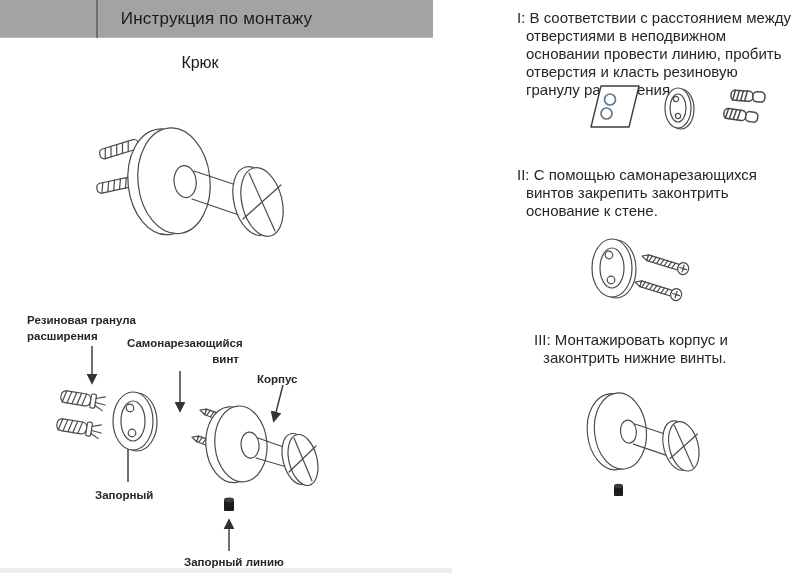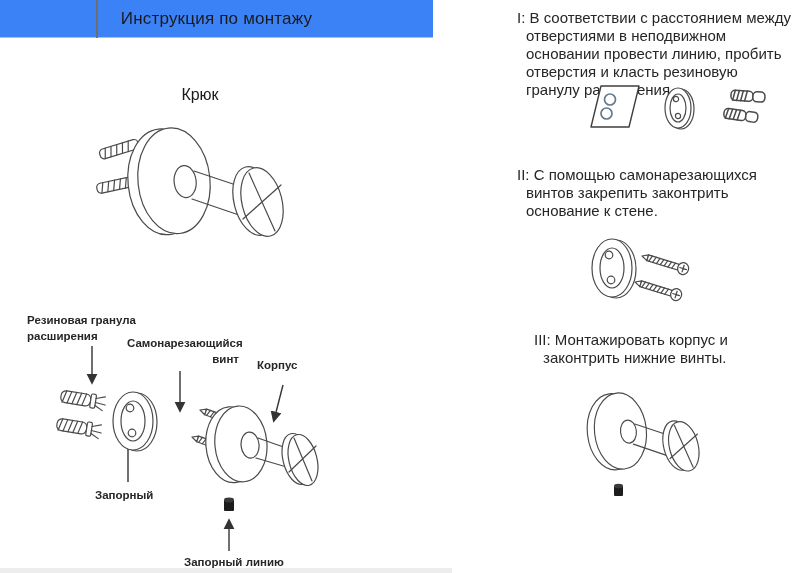--- a/index.html
+++ b/index.html
@@ -6,45 +6,45 @@
   html,body { width:800px; height:573px; }
   body {
     position:relative; overflow:hidden; background:#ffffff;
     font-family:"Liberation Sans", sans-serif; color:#262626;
   }
   .abs { position:absolute; }
 
   
   .title-band {
     left:0; top:0; width:433px; height:38px;
-    background:#3b82f6; border-bottom:1px solid #bdbdbd;
+    background:#a3a3a3; border-bottom:1px solid #bdbdbd;
     text-align:center; line-height:38px;
     font-size:17px; font-weight:500; color:#1a1a1a;
     letter-spacing:0.2px;
   }
   .band-tick { left:96px; top:0; width:2px; height:38px; background:#6e6e6e; }
   .subtitle {
     left:150px; top:54px; width:100px; text-align:center;
-    font-size:16px; color:#1a1a1a;margin-top:32px;
+    font-size:16px; color:#1a1a1a;
   }
 
   
   .step-text {
     font-size:15px; line-height:18px; color:#262626;
     padding-left:9px; text-indent:-9px;
   }
   .step-1 { left:517px; top:9px;  width:278px; }
   .step-2 { left:517px; top:166px; width:278px; }
   .step-3 { left:521px; top:331px; width:274px;margin-left:13px; }
 
   
   .part-label { font-size:11.5px; line-height:16px; color:#262626;font-weight:bold; }
   .lbl-rubber { left:27px;  top:312px; width:120px; }
   .lbl-screw  { left:127px; top:335px; width:112px; text-align:right; }
-  .lbl-body   { left:257px; top:357px; width:60px; }
+  .lbl-body   { left:257px; top:371px; width:60px; }
   .lbl-base   { left:95px;  top:487px; width:80px; }
   .lbl-lock   { left:184px; top:554px; width:100px; }
 
   svg { position:absolute; display:block; }
   .svg-hook      { left:72px;  top:103px; }
   .svg-exploded  { left:40px;  top:340px; }
   .svg-step1     { left:583px; top:80px;  }
   .svg-step2     { left:580px; top:226px; }
   .svg-step3     { left:578px; top:384px; }
 

